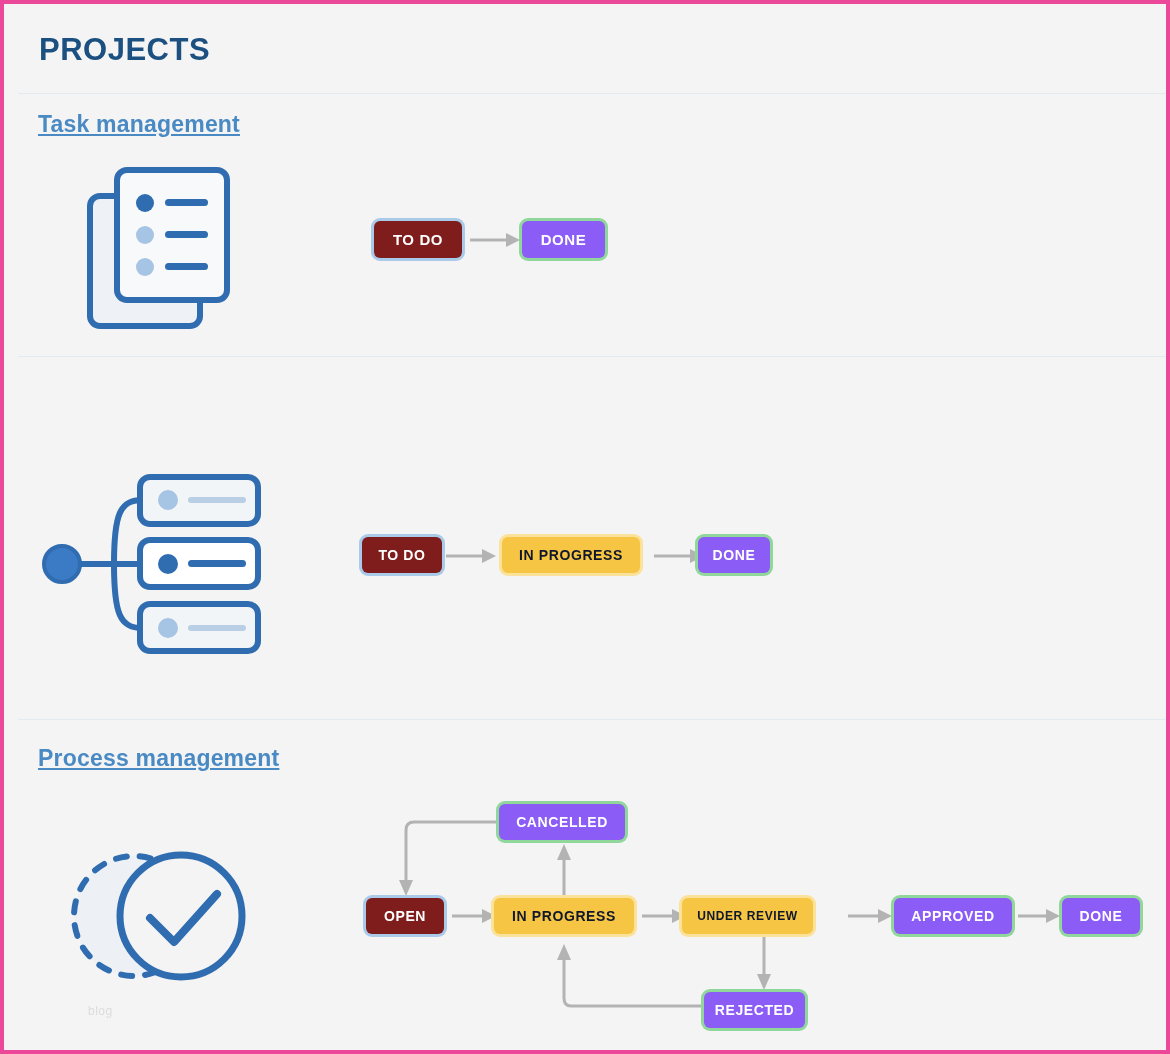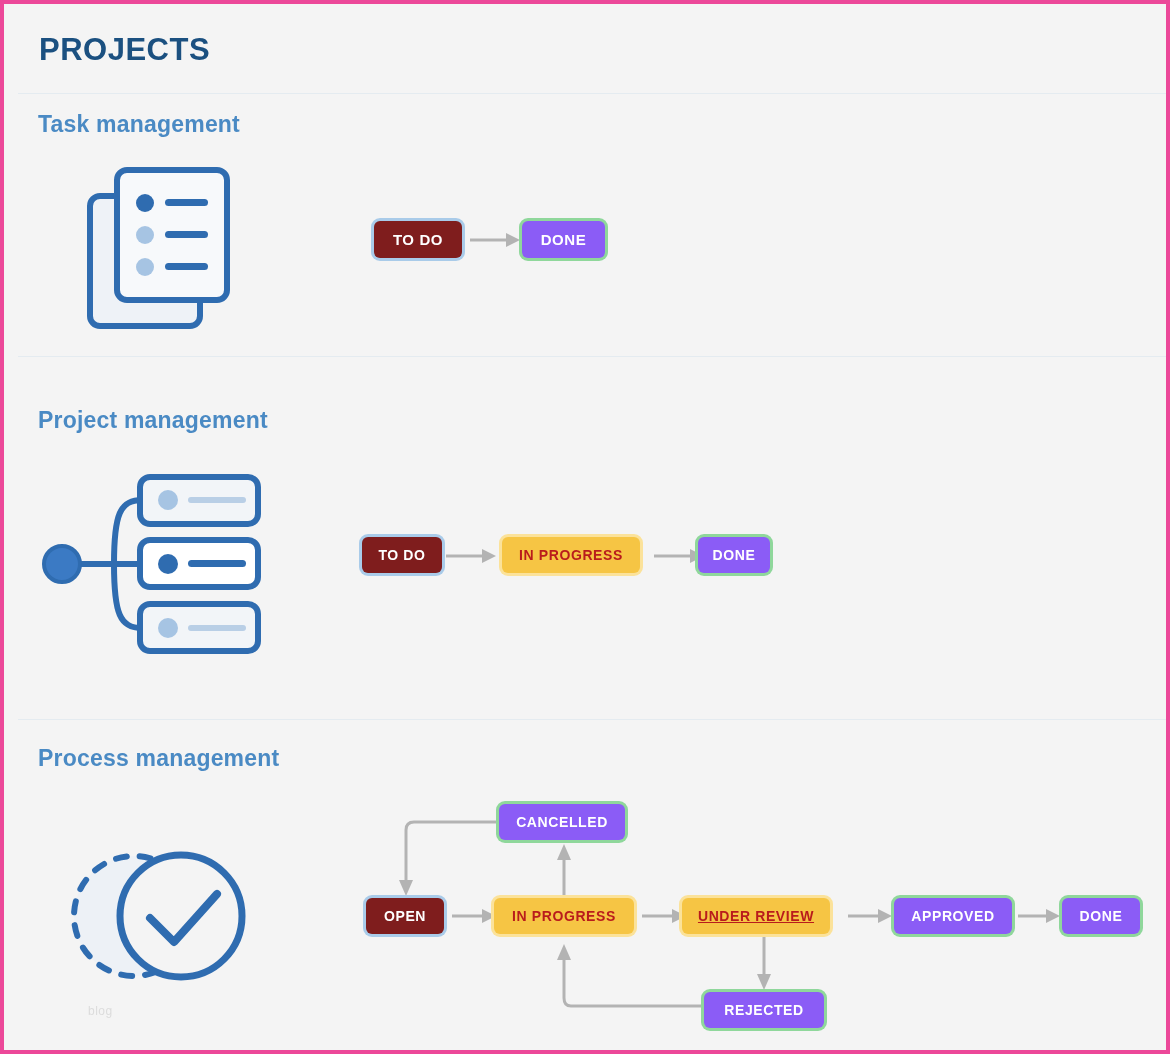--- a/index.html
+++ b/index.html
@@ -48,20 +48,21 @@
 
   
   .sec-title {
     position: absolute;
     left: 34px;
     font-size: 23px;
     font-weight: 700;
     color: #4a8ac4;
     letter-spacing: 0.2px;
     white-space: nowrap;
+    text-decoration: underline;
   }
   #title-1 { top: 107px; }
   #title-2 { top: 403px; }
   #title-3 { top: 741px; }
 
   
   .icon-wrap { position: absolute; }
   #icon-task    { left: 80px; top: 160px;  width: 165px; height: 165px; }
   #icon-project { left: 38px; top: 470px;  width: 220px; height: 180px; }
   #icon-process { left: 58px; top: 835px;  width: 195px; height: 155px; }
@@ -83,21 +84,21 @@
     color: #ffffff;
     box-shadow: 0 0 0 3px #a9cbe9;
   }
   .badge.green {
     background: #8b5cf6;
     color: #ffffff;
     box-shadow: 0 0 0 3px #8fd79b;
   }
   .badge.yellow {
     background: #f6c544;
-    color: #b91c1c;
+    color: #0f172a;
     box-shadow: 0 0 0 3px #fbe29a;
   }
 
   
   .conn { position: absolute; }
   .conn svg { display: block; overflow: visible; }
 
   
   #watermark {
     position: absolute;
@@ -114,21 +115,20 @@
 
 <div id="page">
 
   <div class="col-head" id="head-projects">PROJECTS</div>
 
   <div class="divider" id="div-1"></div>
   <div class="divider" id="div-2"></div>
   <div class="divider" id="div-3"></div>
 
   <div class="sec-title" id="title-1">Task management</div>
-  <div class="sec-title" id="title-2">Project management</div>
   <div class="sec-title" id="title-3">Process management</div>
 
   <div class="icon-wrap" id="icon-task">
     <svg width="165" height="165" viewBox="0 0 165 165">
 
       <rect x="6" y="32" width="110" height="130" rx="10" ry="10" fill="#eef2f7" stroke="#2f6cb0" stroke-width="6"></rect>
 
       <rect x="33" y="6" width="110" height="130" rx="10" ry="10" fill="#f7f9fb" stroke="#2f6cb0" stroke-width="6"></rect>
 
       <circle cx="61" cy="39" r="9" fill="#2f6cb0"></circle>
@@ -254,20 +254,20 @@
   <div class="conn" style="left:549px; top:938px;">
     <svg width="164" height="70" viewBox="0 0 164 70">
       <path d="M160 64 H18 Q11 64 11 56 V18" stroke="#b3b3b3" stroke-width="3" fill="none" stroke-linecap="round"></path>
       <path d="M4 18 L11 2 L18 18 Z" fill="#b3b3b3"></path>
     </svg>
   </div>
 
   <div class="badge green" style="left:495px; top:800px; width:126px; height:36px; font-size:14px;">CANCELLED</div>
   <div class="badge blue" style="left:362px; top:894px; width:78px; height:36px; font-size:14px;">OPEN</div>
   <div class="badge yellow" style="left:490px; top:894px; width:140px; height:36px; font-size:14px;">IN PROGRESS</div>
-  <div class="badge yellow" style="left:678px; top:894px; width:148px; height:36px; font-size:14px;text-decoration:underline;">UNDER REVIEW</div>
+  <div class="badge yellow" style="left:678px; top:894px; width:131px; height:36px; font-size:12px;">UNDER REVIEW</div>
   <div class="badge green" style="left:890px; top:894px; width:118px; height:36px; font-size:14px;">APPROVED</div>
   <div class="badge green" style="left:1058px; top:894px; width:78px; height:36px; font-size:14px;">DONE</div>
-  <div class="badge green" style="left:700px; top:988px; width:120px; height:36px; font-size:14px;">REJECTED</div>
+  <div class="badge green" style="left:700px; top:988px; width:101px; height:36px; font-size:14px;">REJECTED</div>
 
   <div id="watermark">blog</div>
 
 </div>
 
 </body></html>

